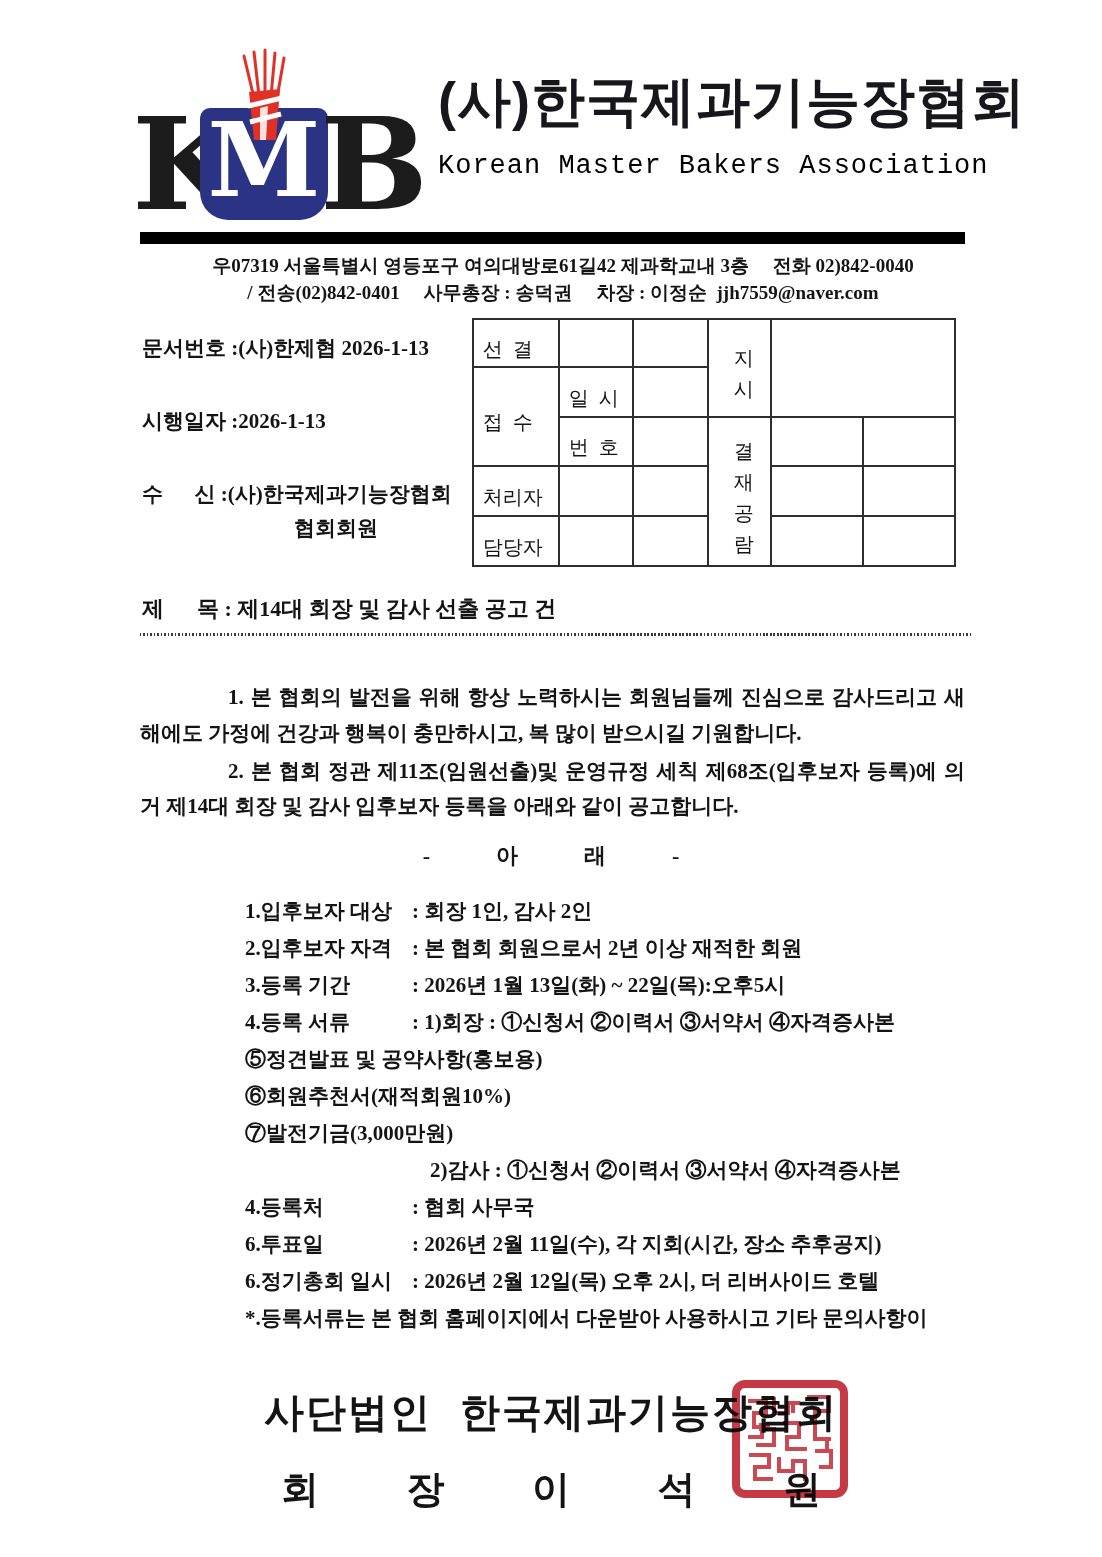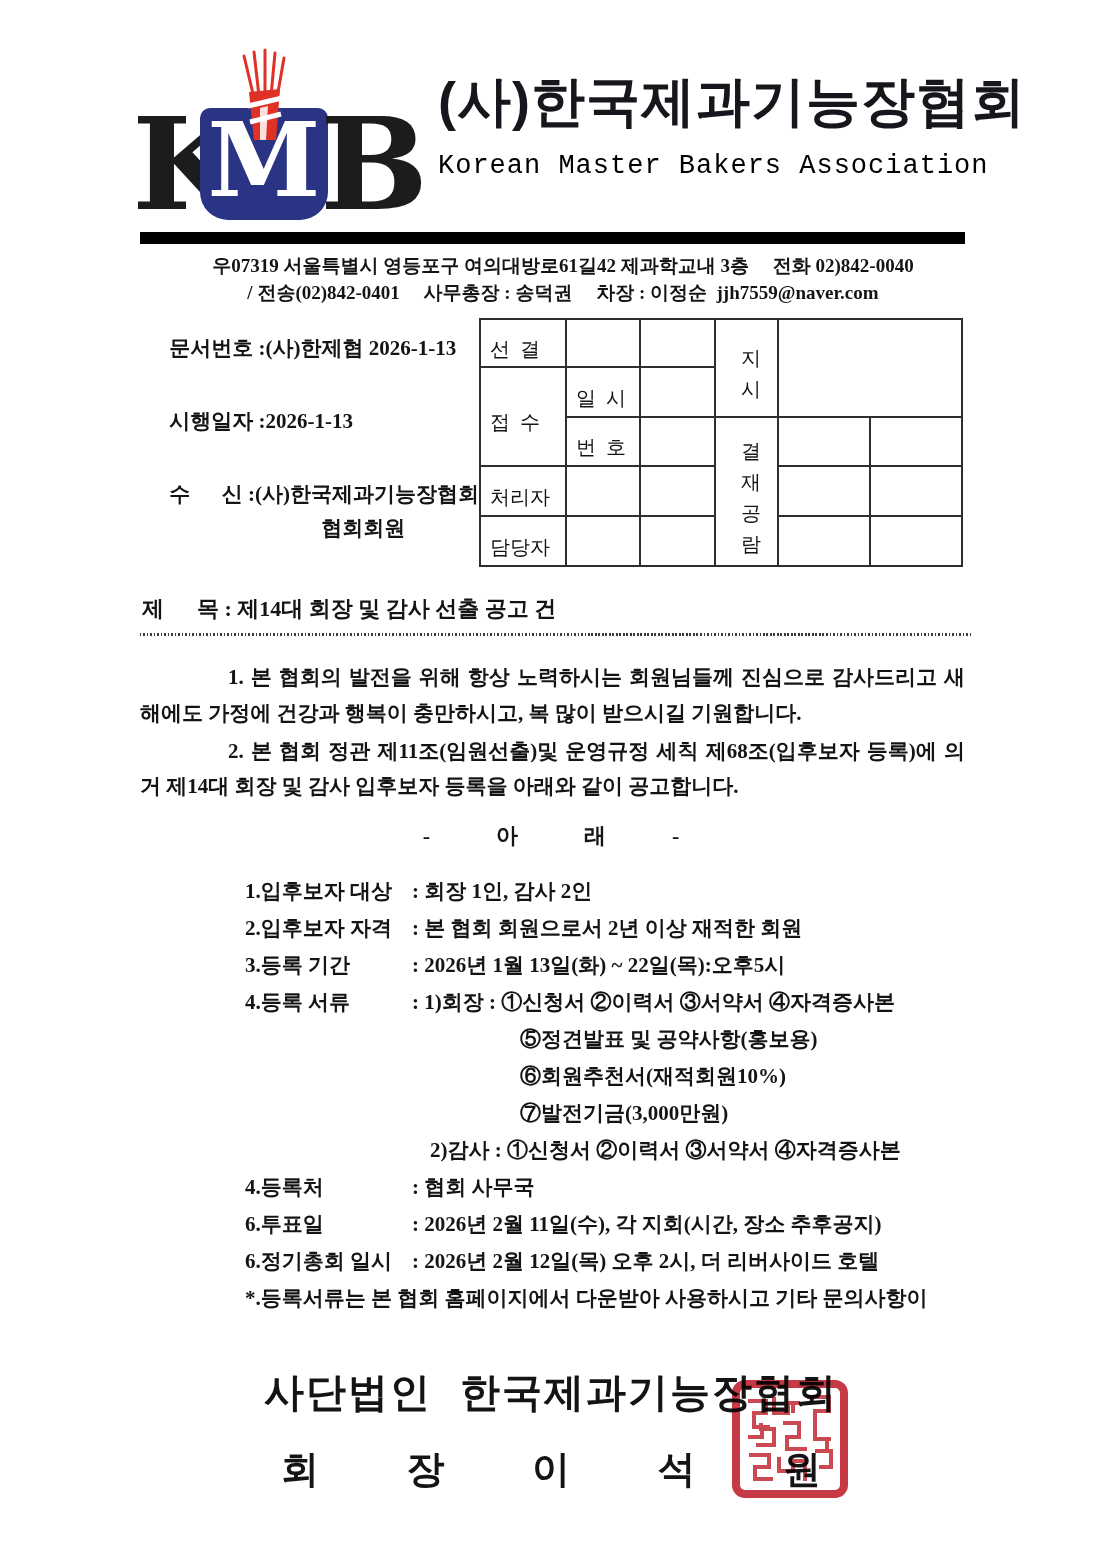--- a/index.html
+++ b/index.html
@@ -32,49 +32,49 @@
     font-size:54px;font-weight:bold;letter-spacing:1px;color:#16161c;
   }
   .org-en{
     font-family:"Liberation Mono","DejaVu Sans Mono",monospace;
     font-size:27px;margin-top:12px;letter-spacing:1px;color:#000000;
   }
   
   .black-bar{height:12px;background:#000;margin:6px 137px 0 140px;}
   .contact{margin-top:9px;text-align:center;font-size:19px;font-weight:bold;line-height:1.4;padding-left:24px;}
   
-  .info-row{display:flex;justify-content:flex-end;margin:12px 139px 0 142px;}
+  .info-row{display:flex;justify-content:flex-start;margin:12px 139px 0 142px;gap:20px;}
   .doc-info{font-size:21px;font-weight:bold;padding-top:16px;}
   .doc-info .gap{margin-bottom:45px;}
   .recipient2{margin-left:152px;margin-top:6px;}
   table.approval{border-collapse:collapse;table-layout:fixed;flex:0 0 auto;}
   table.approval td{
     border:2px solid #2e2e2e;font-size:20px;font-weight:500;
     padding:12px 0 0 9px;vertical-align:middle;overflow:hidden;
   }
   table.approval td.empty{padding:0;}
   .stack{width:1.15em;margin:0 auto;word-break:break-all;text-align:center;
     line-height:1.55;padding:0;display:block;}
   td.vcell{padding:0;text-align:center;}
   
   .subject{margin:27px 130px 0 142px;font-size:22px;font-weight:bold;}
   .dotted{
     margin:9px 130px 0 140px;height:3px;
     background-image:repeating-linear-gradient(90deg,#3a3a3a 0 1.5px,transparent 1.5px 3.5px);
   }
   
-  .para{margin:24px 137px 0 140px;font-size:21px;font-weight:bold;
+  .para{margin:44px 137px 0 140px;font-size:21px;font-weight:bold;
     line-height:1.7;text-align:justify;text-indent:88px;}
   .para+.para{margin-top:2px;}
   .below-marker{margin-top:16px;text-align:center;font-size:22px;font-weight:bold;}
   
   .list{margin:22px 0 0 245px;font-size:21px;font-weight:bold;}
   .lrow{line-height:37px;white-space:pre;}
   .lab{display:inline-block;width:167px;white-space:pre;}
-  .sub-deep{margin-left:275px;}
+  .sub-deep{}
   .sub-mid{margin-left:185px;}
   .note2{margin-left:10px;}
   
   .sig{margin-top:48px;text-align:center;}
   .sig-org{font-size:40px;font-weight:bold;letter-spacing:2px;word-spacing:16px;}
   .sig-line{font-size:38px;font-weight:bold;word-spacing:78px;margin-top:24px;}
   .seal{position:absolute;left:731px;top:1379px;mix-blend-mode:multiply;}
 </style>
 </head>
 <body>

